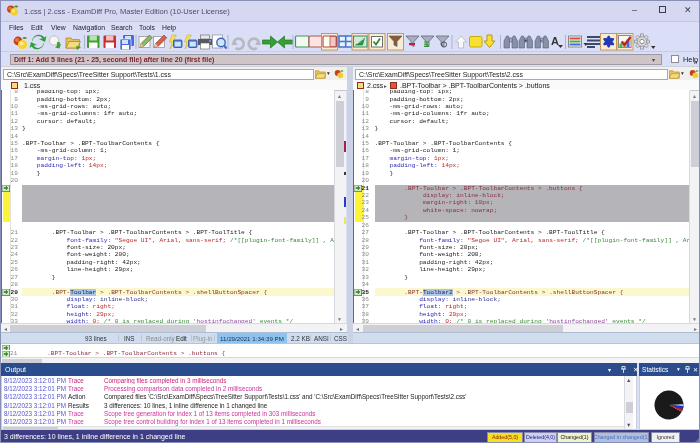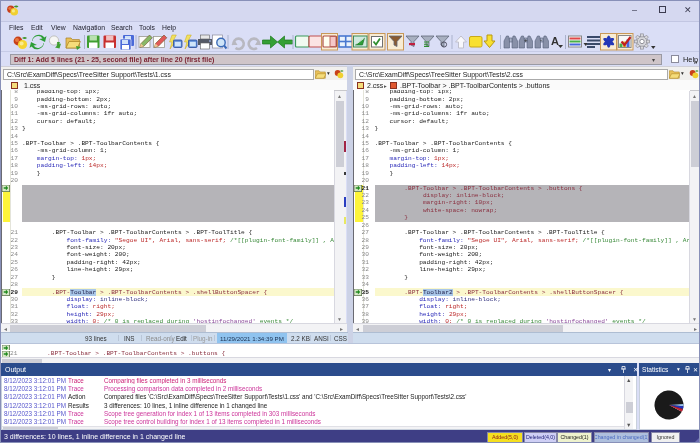--- a/index.html
+++ b/index.html
@@ -15,20 +15,21 @@
 </style></head><body>
 
 <div class="abs" style="left:0;top:0;width:700px;height:21px;background:#d5d8f0;border-bottom:1px solid #c2c6e2">
  <svg class="abs" style="left:5px;top:3px" width="13" height="13" viewBox="0 0 15 15">
   <circle cx="5.5" cy="6" r="4.2" fill="#c8401a"></circle>
       <circle cx="4.6" cy="5" r="1.8" fill="#e87840"></circle>
   <circle cx="9.5" cy="9" r="4.4" fill="#f0d030"></circle>
       <circle cx="8.6" cy="8" r="1.8" fill="#f8ea88"></circle>
   <path d="M9 3 q3 -2.4 5.4 0 q-2.4 2.2 -5.4 0" fill="#3f9428"></path>
     </svg>
+ <div class="abs" style="left:23px;top:5.5px;font-size:7.5px;color:#4b4c6e">1.css&nbsp;|&nbsp;2.css - ExamDiff Pro, Master Edition (10-User License)</div>
  <div class="abs" style="left:631px;top:4px;font-size:9px;color:#3c3c50">–</div>
  <div class="abs" style="left:658px;top:4.5px;width:7px;height:7px;border:1px solid #3c3c50"></div>
  <div class="abs" style="left:683px;top:4px;font-size:9px;color:#3c3c50">✕</div>
 </div>
 
 <div class="abs" style="left:0;top:21px;width:700px;height:11px;background:#dadef6;font-size:6.8px;color:#1c1c28">
  <span class="abs" style="left:8px;top:2px">Files</span>
  <span class="abs" style="left:30px;top:2px">Edit</span>
  <span class="abs" style="left:50px;top:2px">View</span>
  <span class="abs" style="left:72px;top:2px">Navigation</span>

